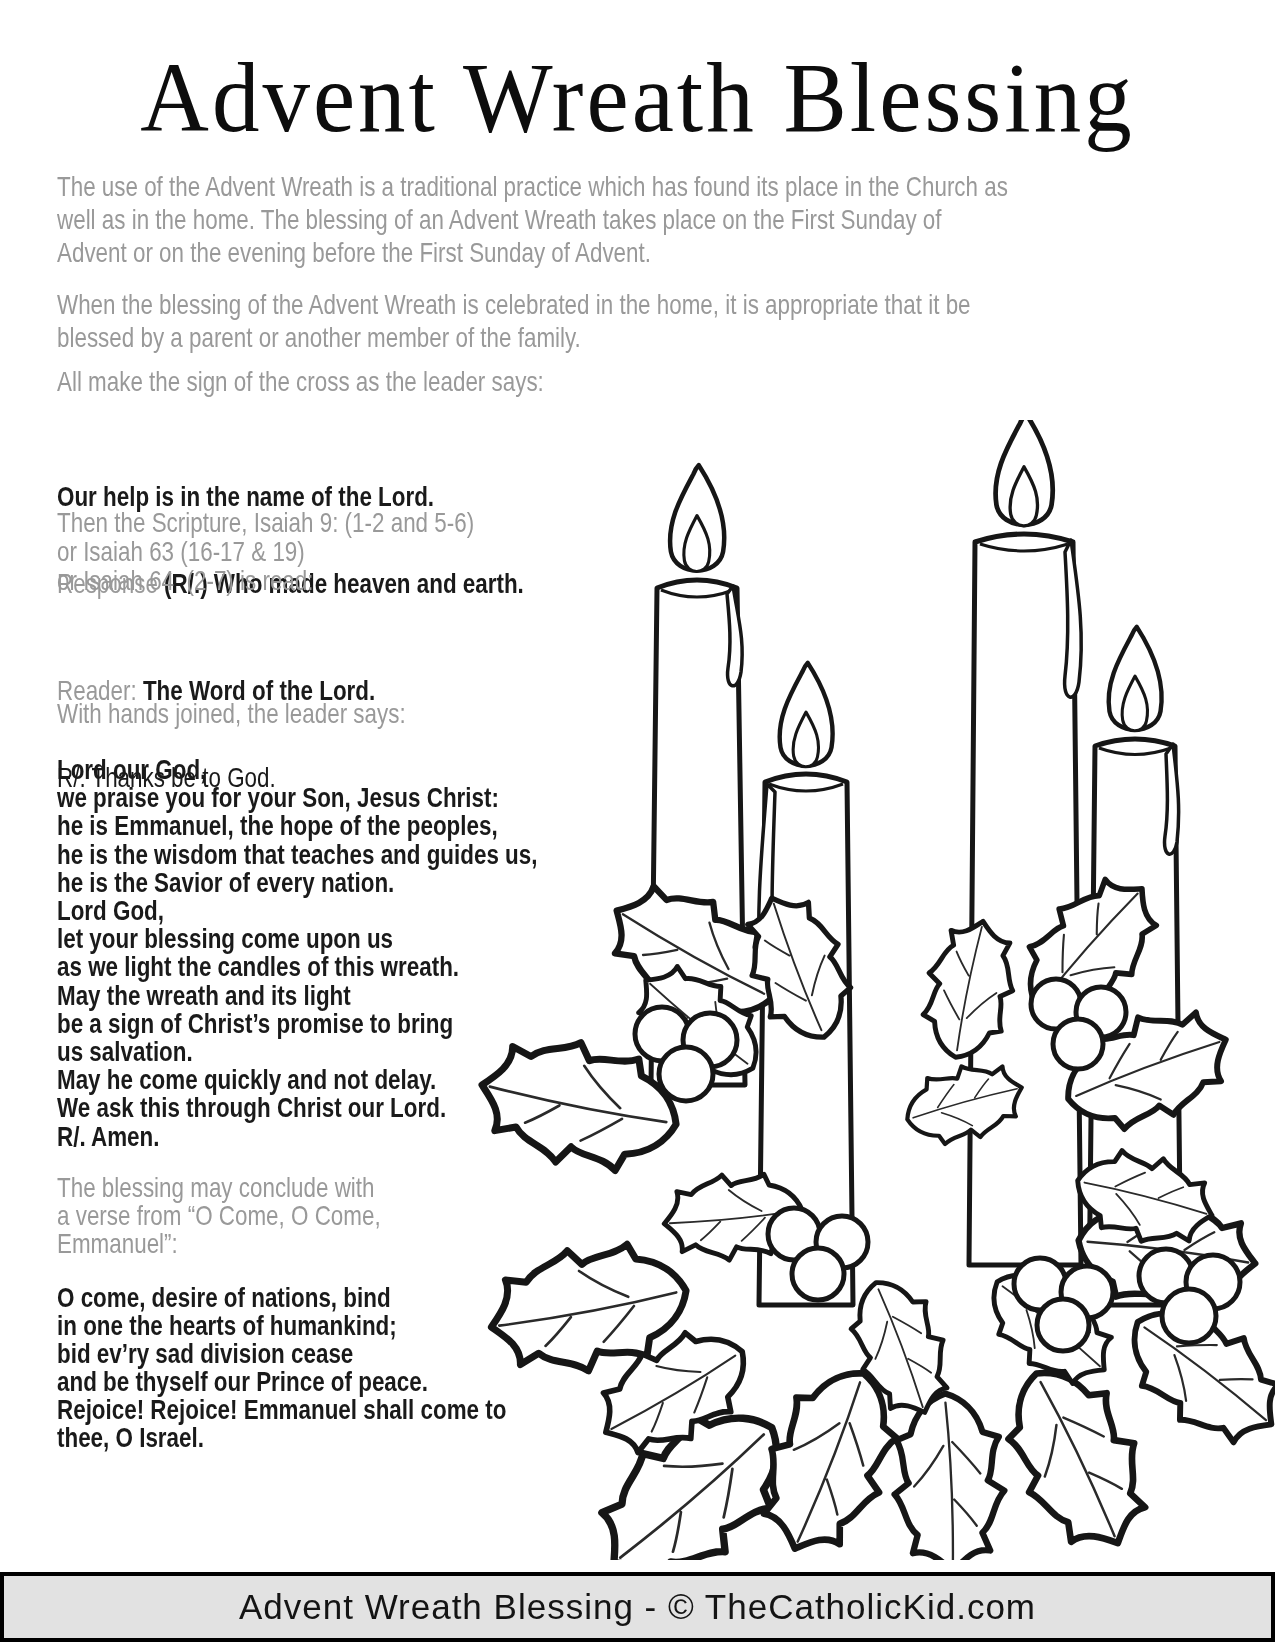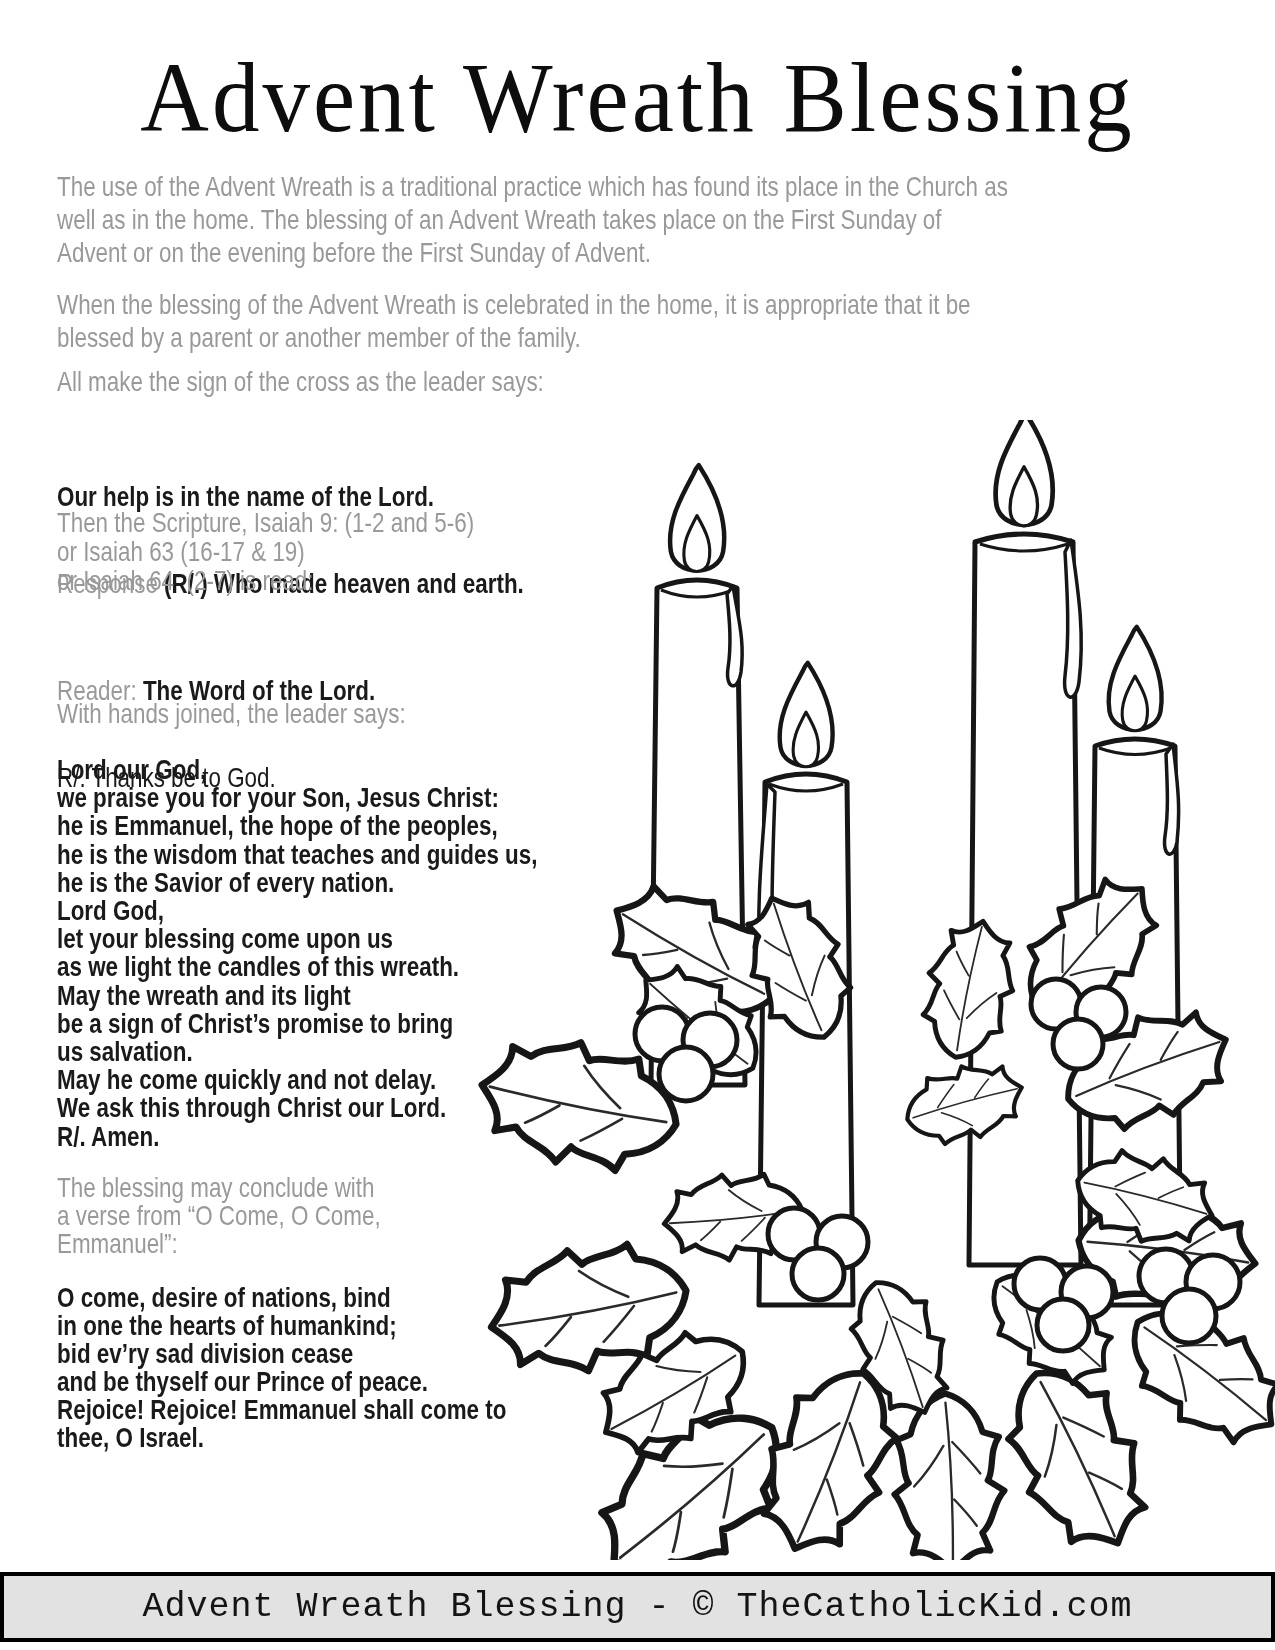--- a/index.html
+++ b/index.html
@@ -60,21 +60,21 @@
     left: 0; top: 1572px;
     width: 1275px; height: 70px;
     box-sizing: border-box;
     background: var(--footer-bg, #e2e2e2);
     border: 4px solid var(--line-black, #000);
     display: flex;
     align-items: center;
     justify-content: center;
   }
   .footer-text {
-    font-family: Liberation Mono, monospace;
+    font-family: Liberation Sans, sans-serif;
     font-size: 35px;
     letter-spacing: 1px;
     color: #141414;
     white-space: nowrap;
   }
 </style>
 </head>
 <body>
 
 <div class="page">

